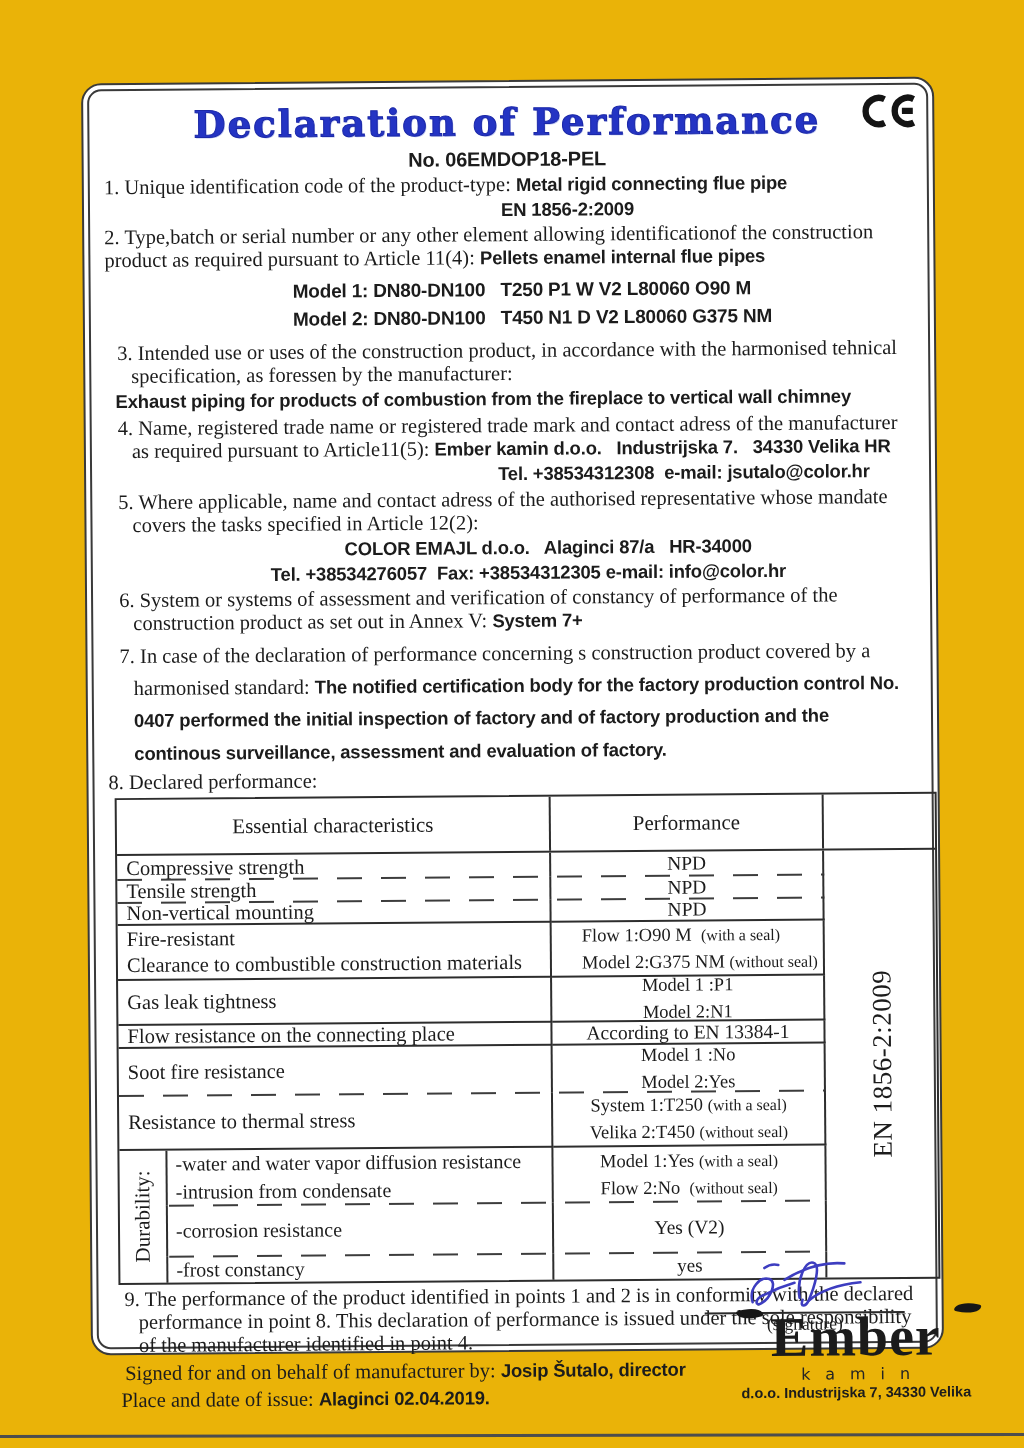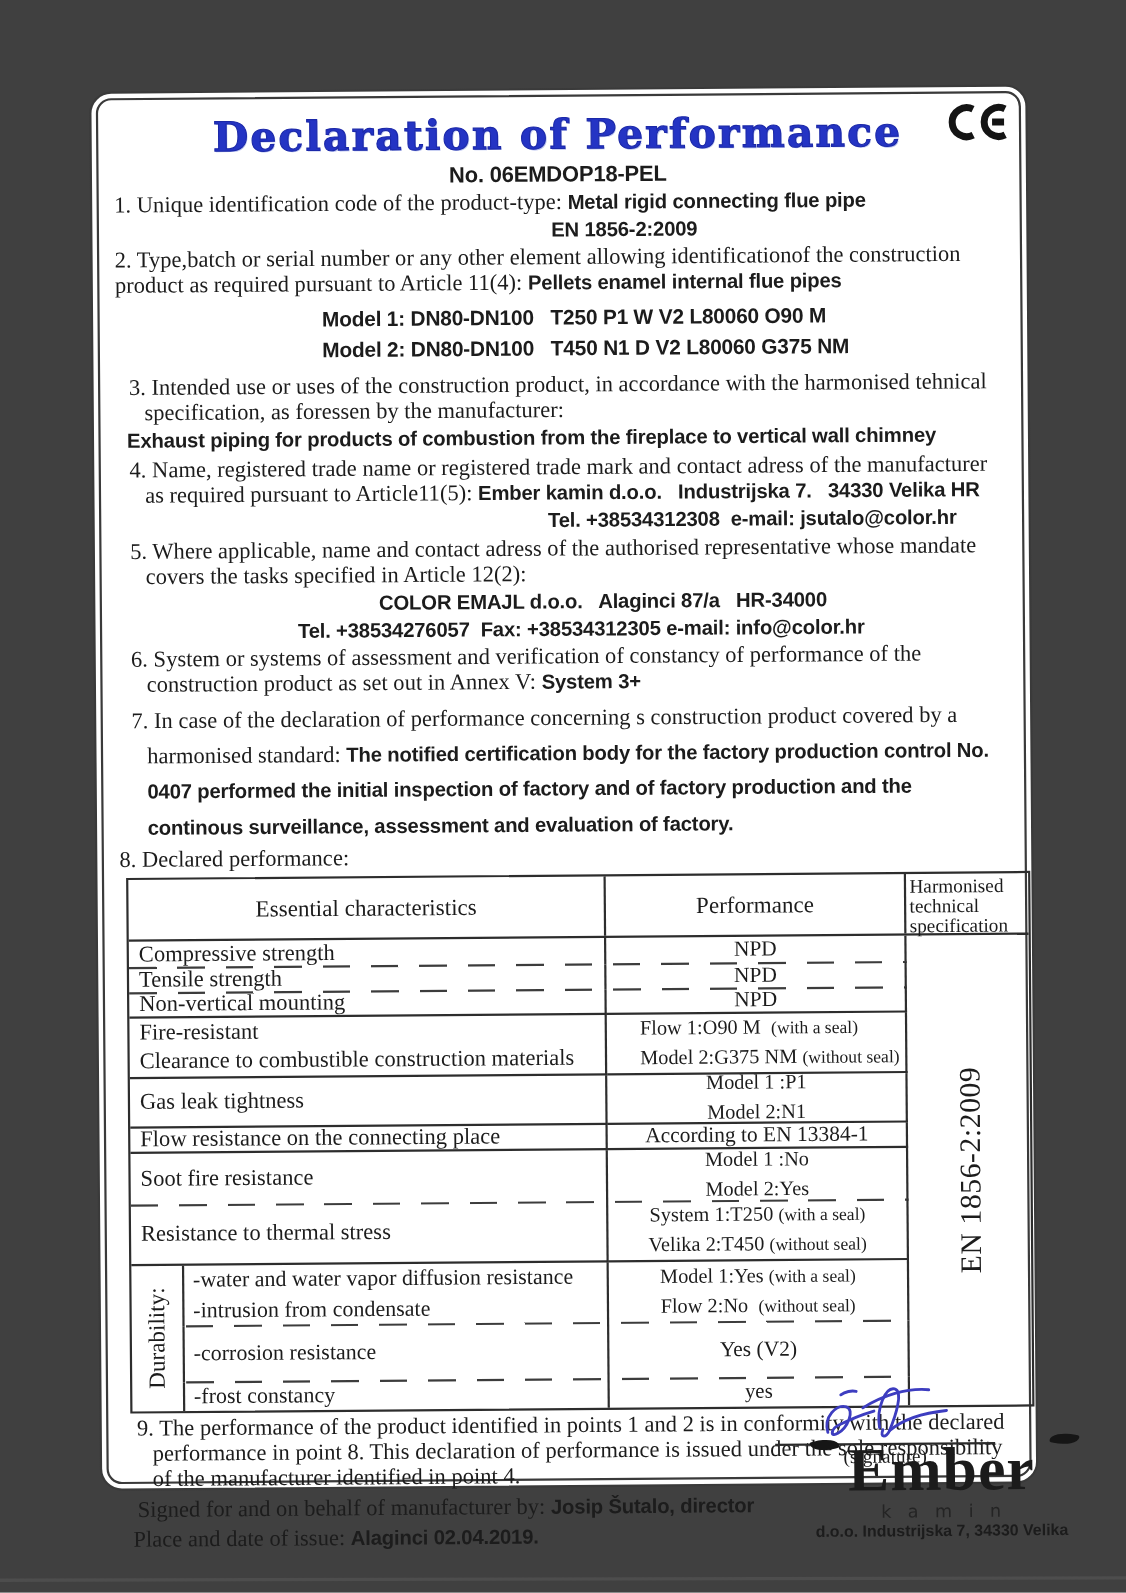--- a/index.html
+++ b/index.html
@@ -1,18 +1,18 @@
 <!DOCTYPE html>
 <html><head>
 <meta charset="utf-8">
 <style>
   html,body{margin:0;padding:0;}
   body{width:1024px;height:1448px;background:#ffffff;position:relative;overflow:hidden;
        font-family:"Liberation Serif", serif;color:#1c1c1c;}
-  .page{position:absolute;inset:0;background:#404040;}
+  .page{position:absolute;inset:0;background:#eab308;}
   .dot-artifact{position:absolute;left:112px;top:84px;width:4px;height:4px;background:#9a9a9a;border-radius:50%;}
   .scan-bottom-line{position:absolute;left:0;right:0;top:1434px;height:3px;background:#4d4d4d;transform:rotate(-0.12deg);}
   
   .card{position:absolute;left:86px;top:80px;width:849px;height:1268px;
         border:2.5px solid #3a3a3a;border-radius:20px;background:#fff;
         transform:rotate(-0.45deg);transform-origin:50% 50%;}
   .card-inner{position:absolute;inset:4px;border:2px solid #3a3a3a;border-radius:14px;
         padding:6px 16px 0 14px;box-sizing:border-box;}
   .ce{position:absolute;top:12px;right:14px;}
   
@@ -110,35 +110,30 @@
       <p class="hang">3. Intended use or uses of the construction product, in accordance with the harmonised tehnical specification, as foressen by the manufacturer:</p>
       <p class="s3v"><b class="bv">Exhaust piping for products of combustion from the fireplace to vertical wall chimney</b></p>
 
       <p class="hang"><span>4. Name, registered trade name or registered trade mark and contact adress of the manufacturer as required pursuant to Article11(5):</span> <b class="bv">Ember kamin d.o.o.   Industrijska 7.   34330 Velika HR</b></p>
       <p class="s4contact"><b class="bv">Tel. +38534312308  e-mail: jsutalo@color.hr</b></p>
 
       <p class="hang">5. Where applicable, name and contact adress of the authorised representative whose mandate covers the tasks specified in Article 12(2):</p>
       <p class="s5v"><b class="bv">COLOR EMAJL d.o.o.   Alaginci 87/a   HR-34000</b></p>
       <p class="s5t"><b class="bv">Tel. +38534276057  Fax: +38534312305 e-mail: info@color.hr</b></p>
 
-      <p class="hang"><span>6. System or systems of assessment and verification of constancy of performance of the construction product as set out in Annex V:</span> <b class="bv">System 3+</b></p>
+      <p class="hang"><span>6. System or systems of assessment and verification of constancy of performance of the construction product as set out in Annex V:</span> <b class="bv">System 7+</b></p>
 
       <p class="hang p7"><span>7. In case of the declaration of performance concerning s construction product covered by a harmonised standard:</span> <b class="bv">The notified certification body for the factory production control No. 0407 performed the initial inspection of factory and of factory production and the continous surveillance, assessment and evaluation of factory.</b></p>
 
       <p>8. Declared performance:</p>
 
       <div class="tbl">
         <div class="trow hdr">
           <div class="cell c1">Essential characteristics</div>
           <div class="cell c2">Performance</div>
-          <div class="cell c3">
-            <span>Harmonised</span>
-            <span>technical</span>
-            <span>specification</span>
-          </div>
         </div>
 
         <div class="trow h24">
           <div class="cell c1">Compressive strength</div>
           <div class="cell c2 npd">NPD</div>
           <div class="cell c3"></div>
           <i class="dash"></i>
         </div>
 
         <div class="trow h23">

